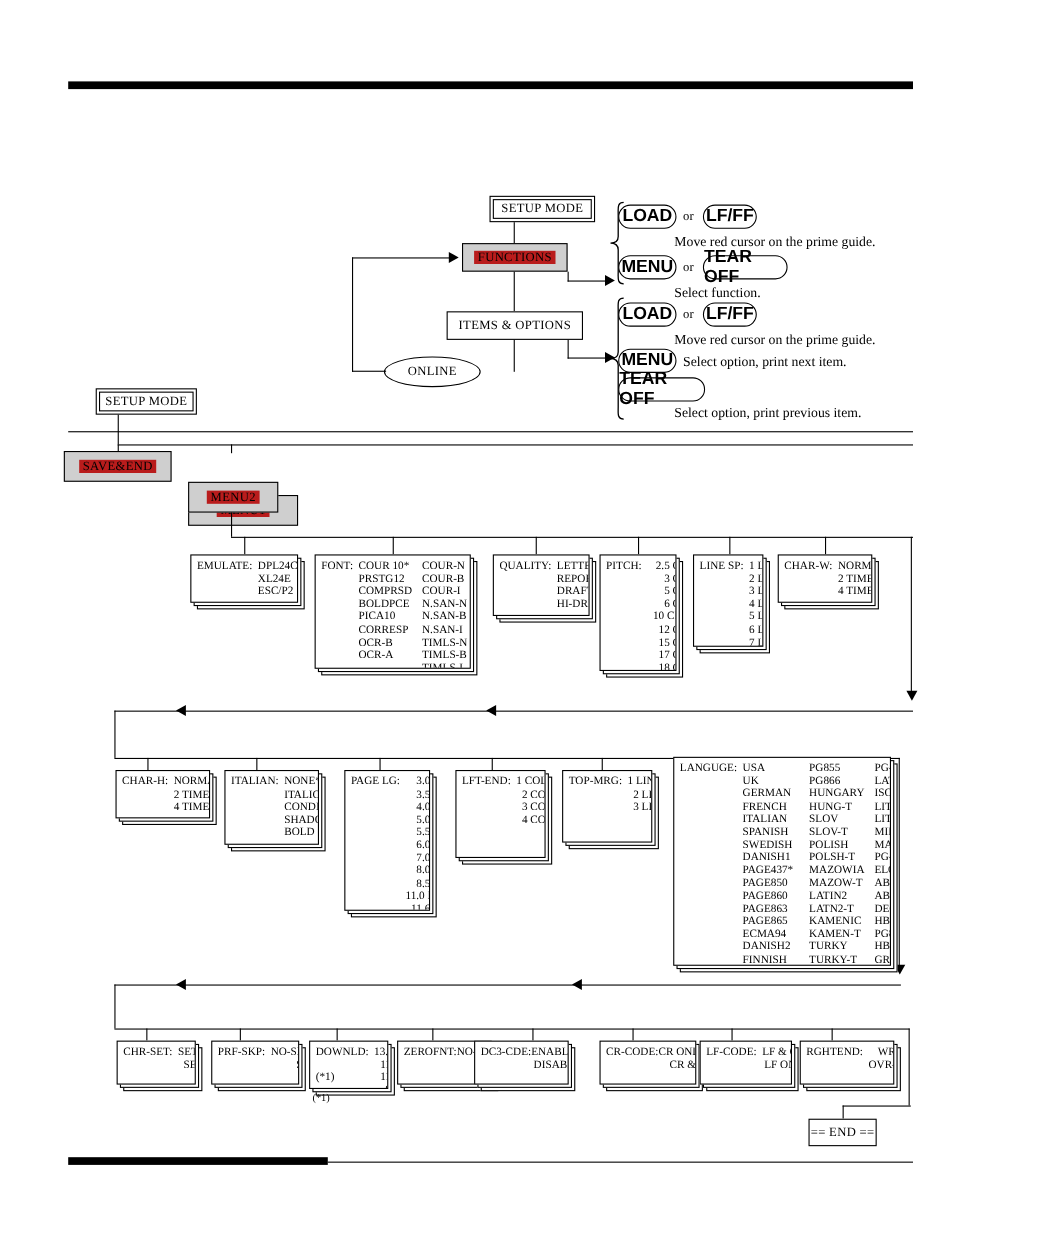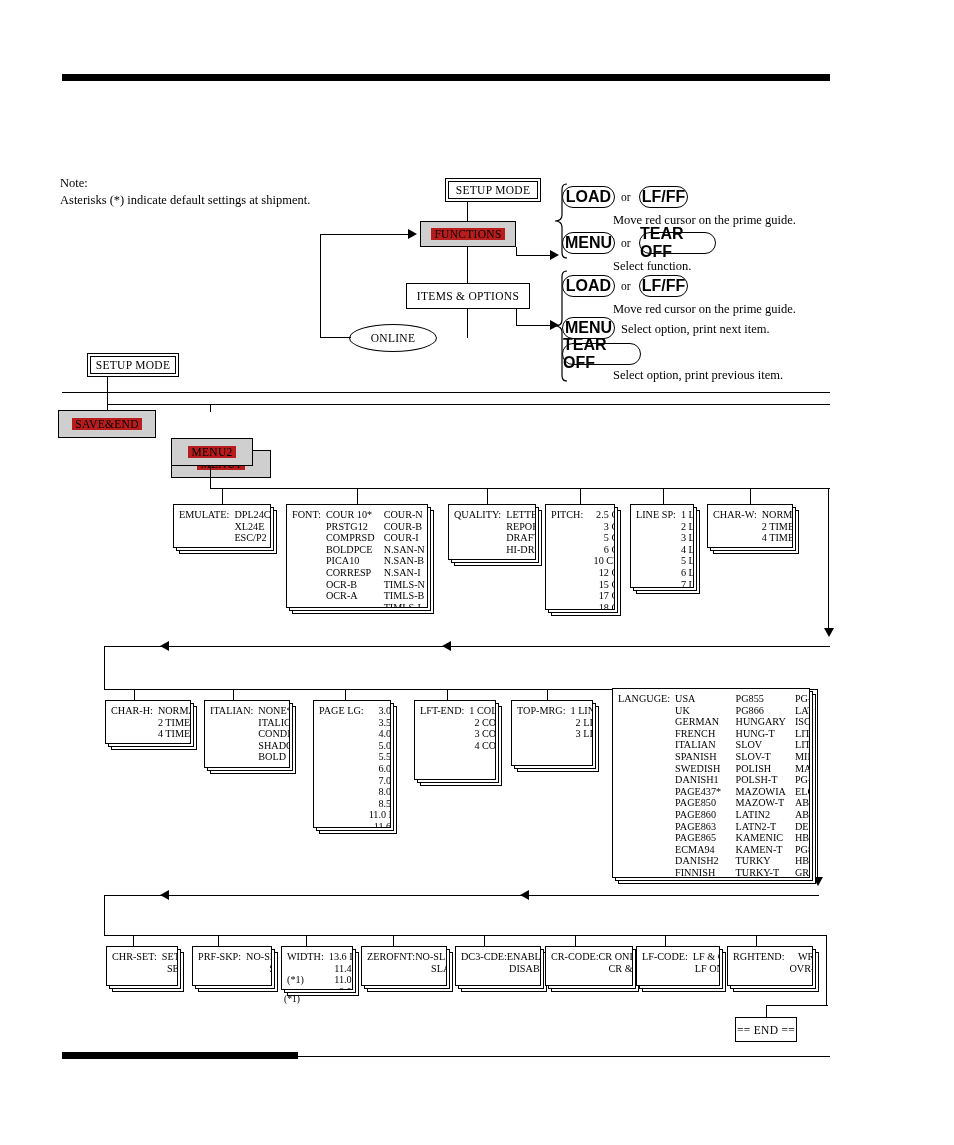--- a/index.html
+++ b/index.html
@@ -70,22 +70,20 @@
 </style>
 </head>
 <body>
 
 <div class="page">
 
   <div class="hdr-bar"></div>
   <div class="ftr-bar"></div>
   <div class="ftr-line"></div>
 
-  <div class="note"><span>Note:</span>
-<span>Asterisks (*) indicate default settings at shipment.</span></div>
 
   <div class="dblbox" style="left:420px;top:178px;width:96px;height:24px;">
     <div class="inner">
         <span class="b-lbl">SETUP MODE</span>
       </div>
   </div>
 
   <div class="v" style="left:467px;top:202px;height:19px;"></div>
 
   <div class="greybox" style="left:420px;top:221px;width:96px;height:26px;">
@@ -575,21 +573,21 @@
     </div>
   </div>
 
   <div class="card" style="left:281px;top:946px;width:72px;height:44px;">
     <div class="sh2"></div>
     <div class="sh1"></div>
     <div class="face">
       <table>
           <tbody>
             <tr>
-        <td class="lead"><span>WIDTH:</span><br><br><span>(*1)</span></td>
+        <td class="lead"><span>DOWNLD:</span><br><br><span>(*1)</span></td>
         <td class="r-align">13.6 IN*
 11.4 IN
 11.0 IN
 8.0 IN</td>
       </tr>
           </tbody>
         </table>
     </div>
   </div>
   <div class="foot-note" style="left:284px;top:994px;">(*1)</div>
@@ -603,21 +601,21 @@
             <tr>
         <td>ZEROFNT:</td>
         <td class="r-align">NO-SLSH*
 SLASH</td>
       </tr>
           </tbody>
         </table>
     </div>
   </div>
 
-  <div class="card" style="left:455px;top:946px;width:86px;height:40px;">
+  <div class="card" style="left:431px;top:946px;width:86px;height:40px;">
     <div class="sh2"></div>
     <div class="sh1"></div>
     <div class="face">
       <table>
           <tbody>
             <tr>
         <td>DC3-CDE:</td>
         <td class="r-align">ENABLE*
 DISABLE</td>
       </tr>

